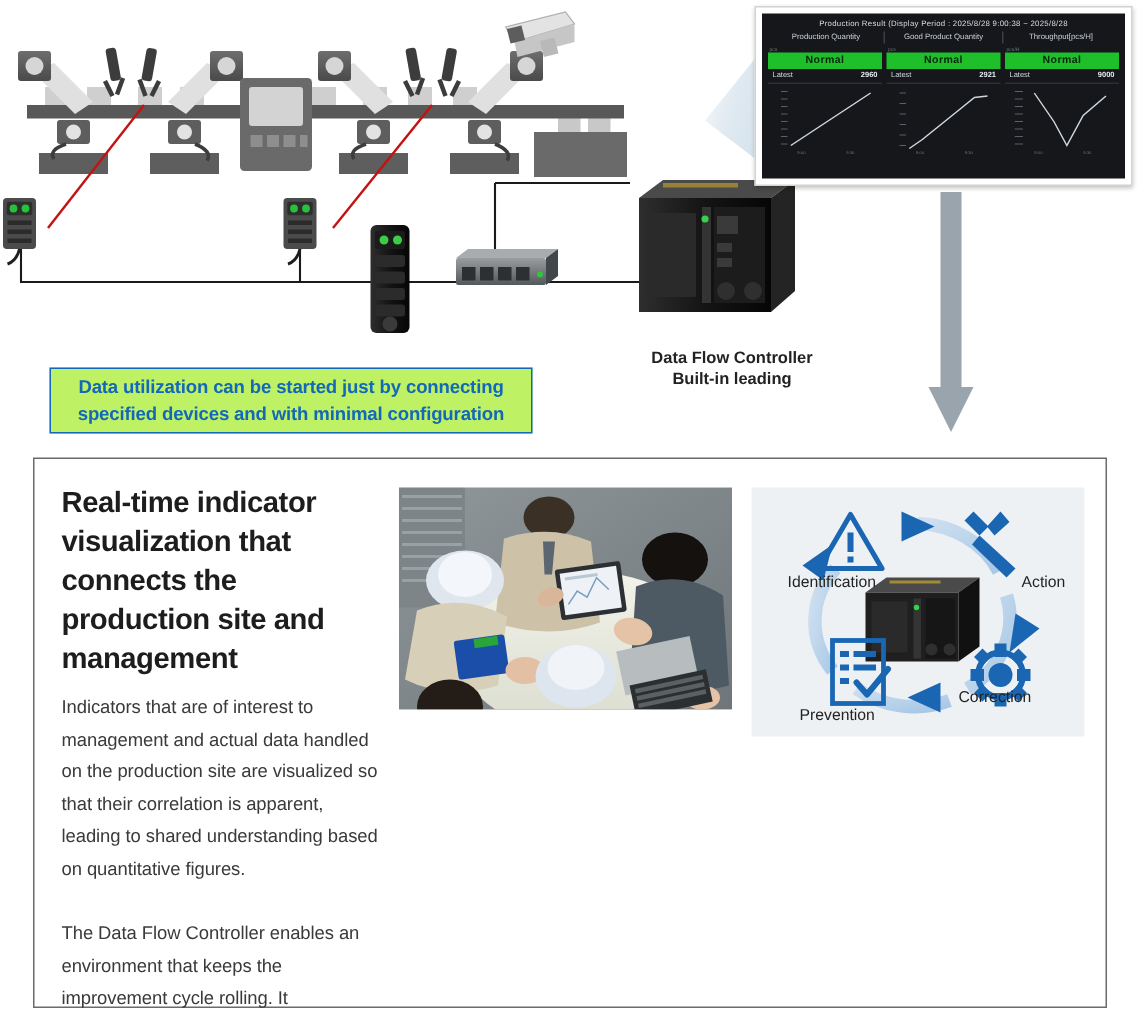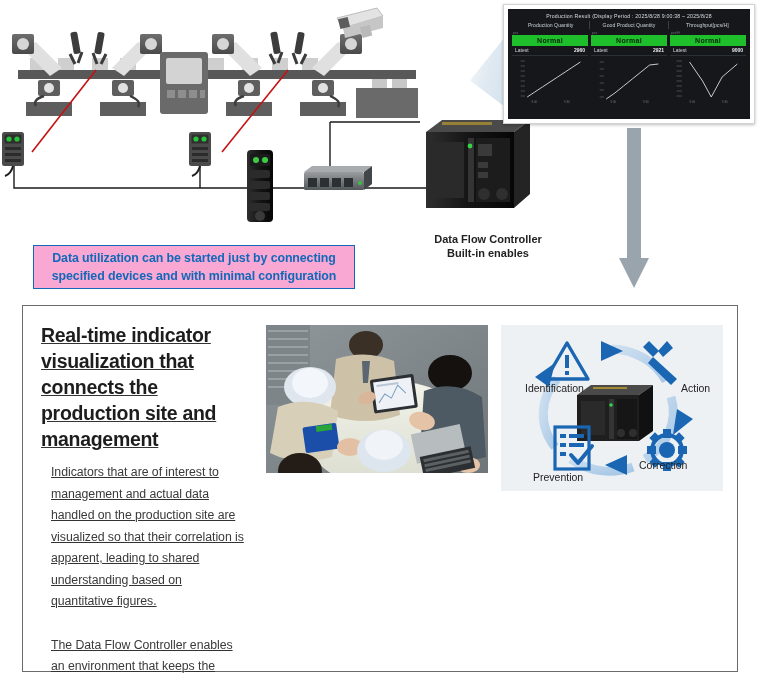--- a/index.html
+++ b/index.html
@@ -39,39 +39,39 @@
   .dash-plot svg{display:block;width:100%;height:100%;}
 
   
   #flow-arrow{position:absolute;left:617px;top:128px;}
 
   
   #line-illu{position:absolute;left:0;top:0;width:500px;height:240px;}
 
   
   #callout{position:absolute;left:33px;top:245px;width:322px;height:44px;
-     border:1.6px solid #1368b8;background:#f9a8d4;box-sizing:border-box;
+     border:1.6px solid #1368b8;background:#bef264;box-sizing:border-box;
      display:flex;align-items:center;justify-content:center;}
   #callout p{margin:0;color:#1368b8;font-weight:bold;font-size:12.4px;
      line-height:18px;text-align:center;letter-spacing:-.1px;}
 
   
   #dfc-caption{position:absolute;left:404px;top:232px;width:168px;text-align:center;
      font-size:11px;font-weight:bold;color:#222;line-height:14px;}
 
   
   #bottom-panel{position:absolute;left:22px;top:305px;width:716px;height:367px;
      border:1px solid #6b6b6b;background:#fff;box-sizing:border-box;}
-  #bp-inner{display:flex;height:100%;box-sizing:border-box;padding:16px 14px 10px 18px;text-decoration:underline;}
+  #bp-inner{display:flex;height:100%;box-sizing:border-box;padding:16px 14px 10px 18px;}
   #bp-left{width:480px;padding-right:10px;box-sizing:border-box;}
   #bp-right{flex:1;display:flex;flex-direction:row;gap:13px;padding-top:3px;}
 
   .sec-title{font-size:19.5px;font-weight:bold;color:#1d1d1d;line-height:26px;
      margin:0 0 9px 0;letter-spacing:-.3px;}
-  .sec-body{font-size:12.3px;color:#3a3a3a;line-height:21.5px;margin:10px;letter-spacing:-.05px;}
+  .sec-body{font-size:12.3px;color:#3a3a3a;line-height:21.5px;margin:0;letter-spacing:-.05px;}
   .sec-block{margin-bottom:22px;}
   .sec-block:last-child{margin-bottom:0;}
 
   
   #photo{width:222px;height:148px;position:relative;overflow:hidden;background:#9aa3a6;}
   #photo svg{display:block;}
 
   
   #cycle{width:222px;height:166px;background:#eef1f4;position:relative;overflow:hidden;}
   #cycle svg{display:block;}
@@ -379,21 +379,21 @@
 
   <div id="callout">
     <p>
       <span>Data utilization can be started just by connecting</span><br>
       <span>specified devices and with minimal configuration</span>
     </p>
   </div>
 
   <div id="dfc-caption">
     <div>Data Flow Controller</div>
-    <div>Built-in enables</div>
+    <div>Built-in leading</div>
   </div>
 </div>
 
 <div id="bottom-panel">
   <div id="bp-inner">
 
     <div id="bp-left">
       <div class="sec-block">
         <h2 class="sec-title">Real-time indicator visualization that connects the production site and management</h2>
         <p class="sec-body">Indicators that are of interest to management and actual data handled on the production site are visualized so that their correlation is apparent, leading to shared understanding based on quantitative figures.</p>

